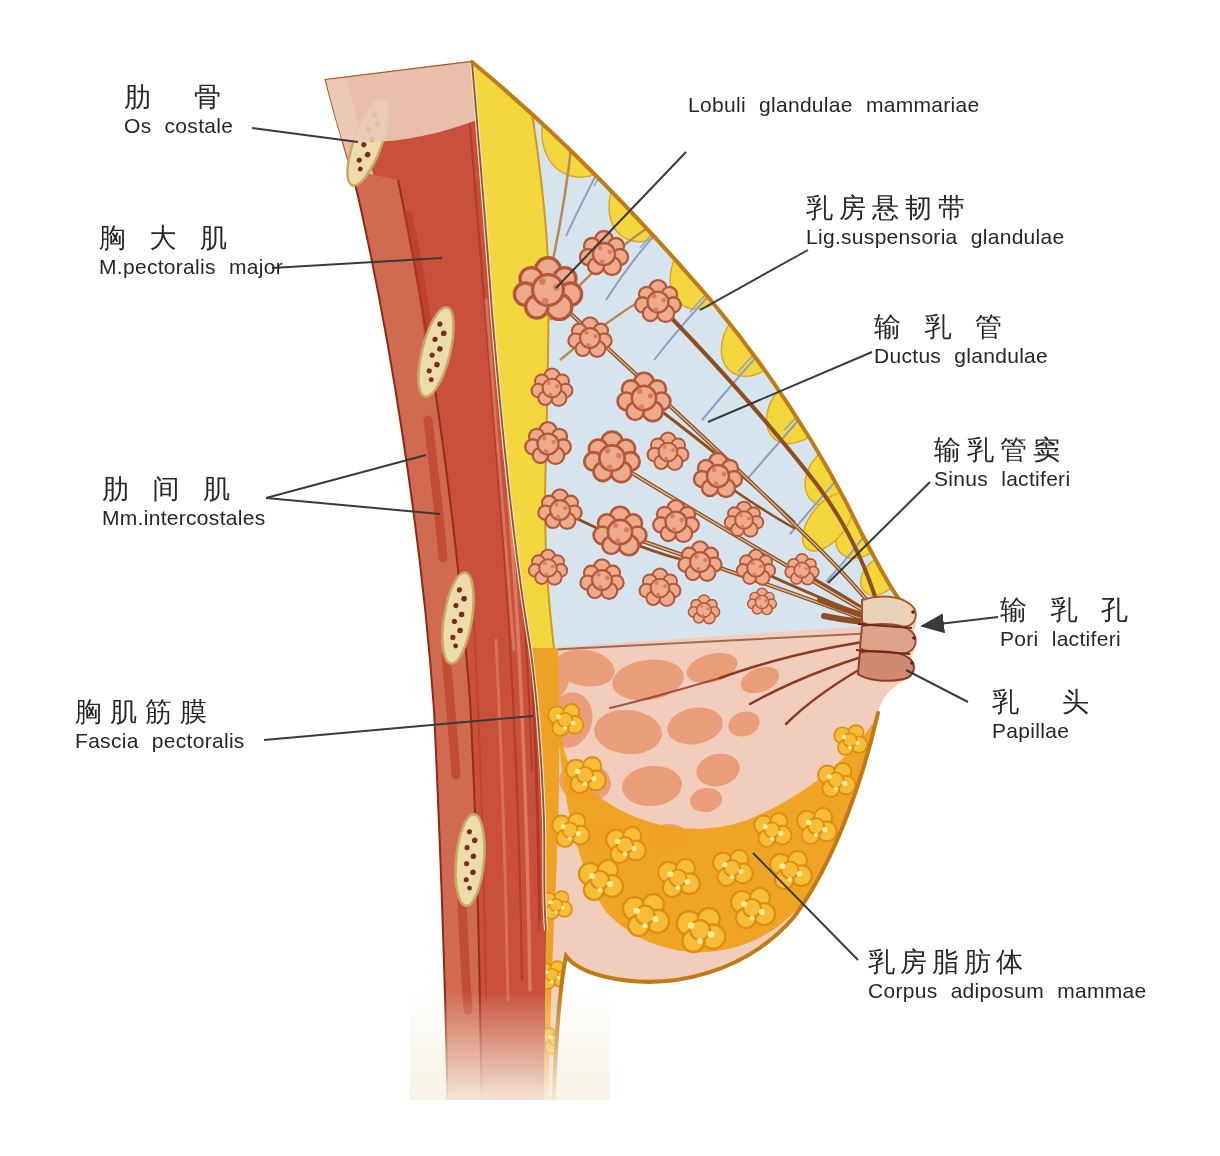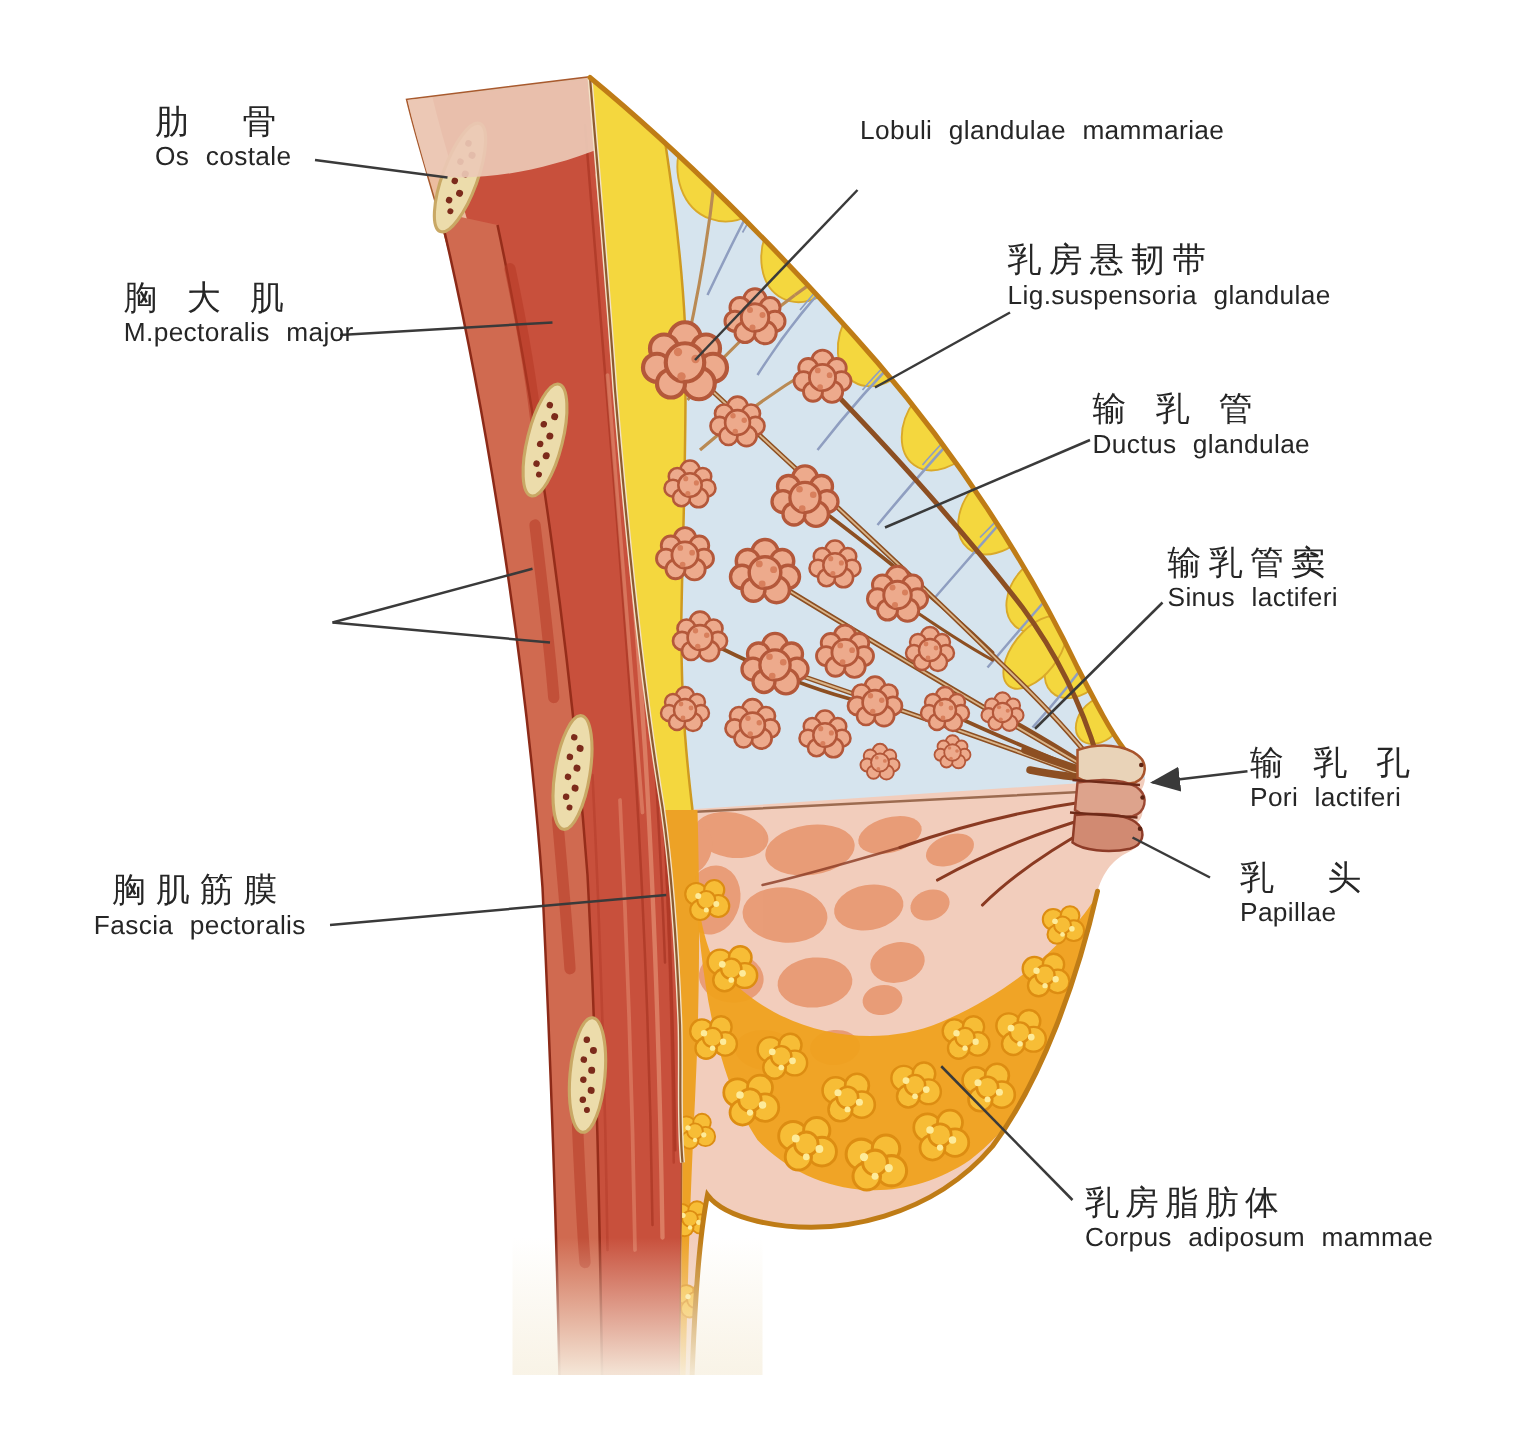--- a/index.html
+++ b/index.html
@@ -7,21 +7,21 @@
     position:relative;width:1220px;height:1100px;background:#ffffff;
     font-family:"Liberation Sans","DejaVu Sans",sans-serif;overflow:hidden;
   }
   #art{position:absolute;left:0;top:0;width:1220px;height:1156px;}
   .lab{position:absolute;color:#262626;line-height:1.05;white-space:nowrap;}
   .lab .cn{font-size:27px;letter-spacing:8px;font-weight:500;}
   .lab .la{font-size:21px;margin-top:4px;letter-spacing:0.3px;word-spacing:7px;}
   .lab-os{left:124px;top:83px;}
   .lab-pect{left:63px;top:224px;margin-left:36px;}
   .lab-inter{left:102px;top:475px;}
-  .lab-fascia{left:75px;top:698px;text-align:center;}
+  .lab-fascia{left:75px;top:698px;}
   .lab-lobuli{left:688px;top:90px;}
   .lab-lig{left:806px;top:194px;}
   .lab-lig .cn{letter-spacing:6px;}
   .lab-ductus{left:874px;top:313px;}
   .lab-sinus{left:934px;top:436px;}
   .lab-sinus .cn{letter-spacing:6px;}
   .lab-pori{left:1000px;top:596px;}
   .lab-pap{left:992px;top:688px;}
   .lab-corpus{left:868px;top:948px;}
   .lab-corpus .cn{letter-spacing:5px;}
@@ -305,20 +305,24 @@
 </svg>
 
 <div class="lab lab-os">
   <div class="cn">肋　骨</div>
   <div class="la">Os costale</div>
 </div>
 <div class="lab lab-pect">
   <div class="cn">胸 大 肌</div>
   <div class="la">M.pectoralis major</div>
 </div>
+<div class="lab lab-inter">
+  <div class="cn">肋 间 肌</div>
+  <div class="la">Mm.intercostales</div>
+</div>
 <div class="lab lab-fascia">
   <div class="cn">胸肌筋膜</div>
   <div class="la">Fascia pectoralis</div>
 </div>
 <div class="lab lab-lobuli">
   <div class="la">Lobuli glandulae mammariae</div>
 </div>
 <div class="lab lab-lig">
   <div class="cn">乳房悬韧带</div>
   <div class="la">Lig.suspensoria glandulae</div>

